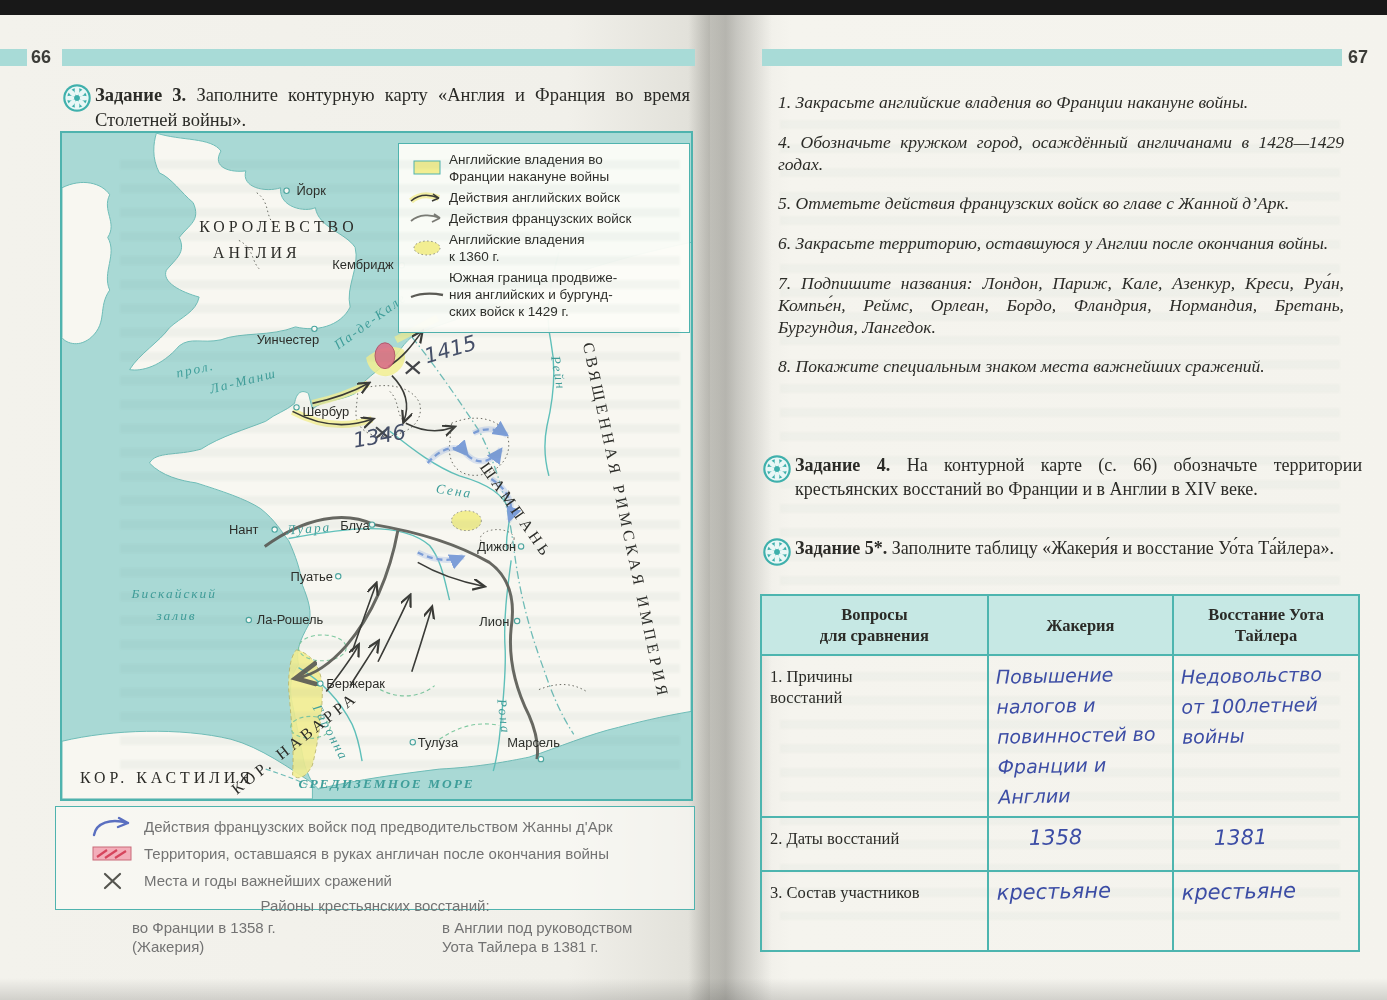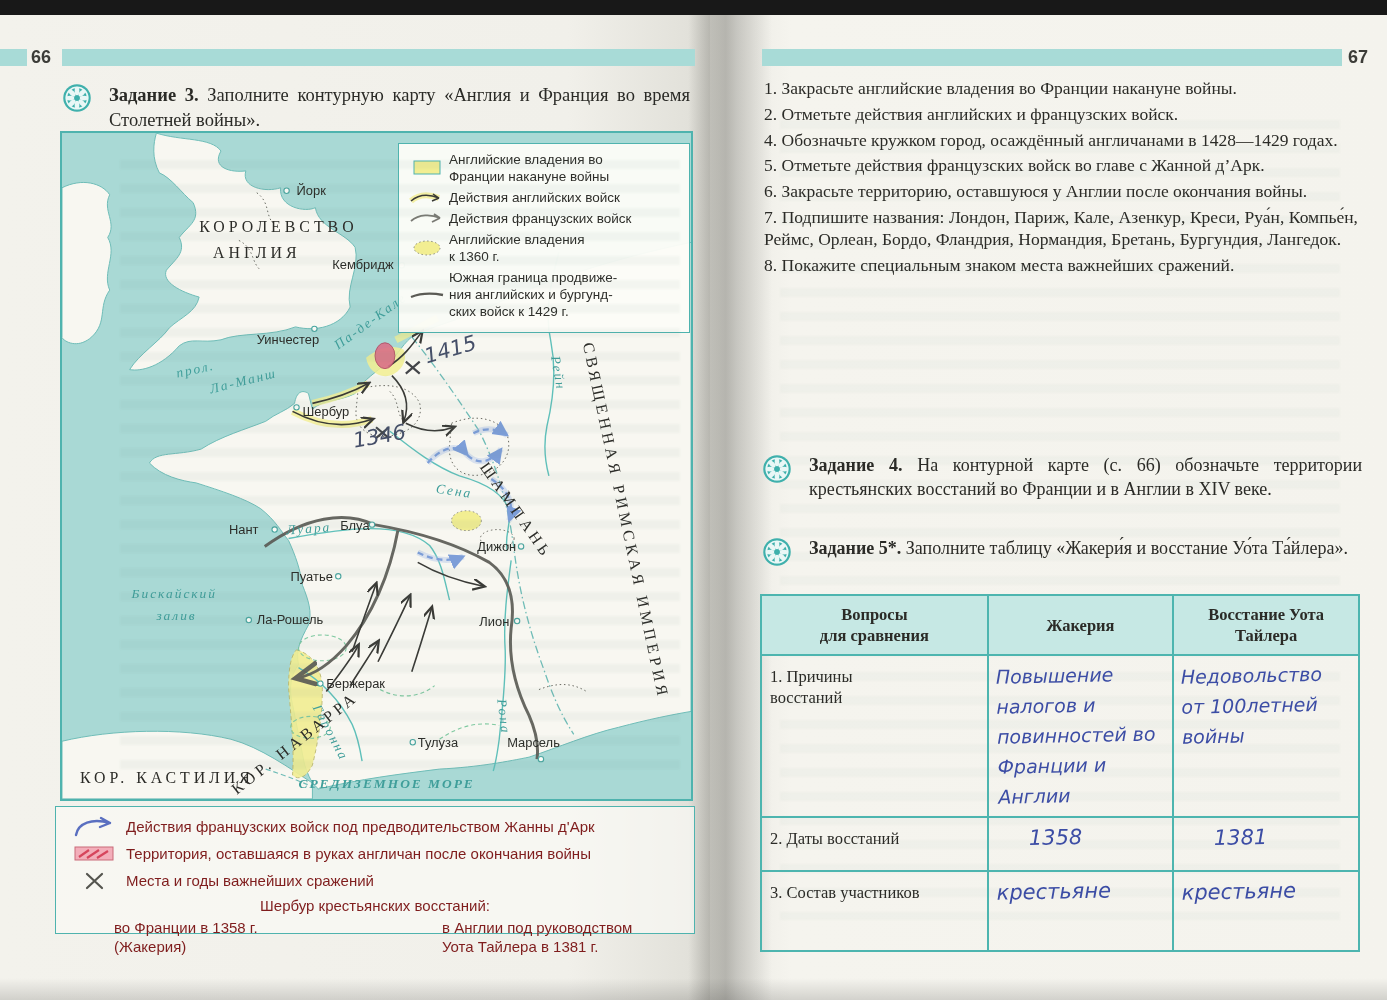--- a/index.html
+++ b/index.html
@@ -13,53 +13,53 @@
   .gutter{position:absolute;left:688px;top:15px;width:84px;height:985px;
       background:linear-gradient(to right,rgba(0,0,0,0) 0%,rgba(60,60,55,.28) 45%,rgba(0,0,0,0) 100%);}
   .botshadow{position:absolute;left:0;bottom:0;width:1387px;height:22px;
       background:linear-gradient(to bottom,rgba(0,0,0,0),rgba(0,0,0,.14));}
   .ghost{position:absolute;pointer-events:none;
       background:repeating-linear-gradient(180deg,rgba(95,140,128,.055) 0 9px,rgba(0,0,0,0) 9px 24px);
       filter:blur(1px);}
   .tealbar{position:absolute;height:17px;background:#a8dbd7;}
   .pagenum{position:absolute;font-family:"Liberation Sans",sans-serif;font-weight:bold;
       font-size:18px;color:#3c3c38;}
-  .task{position:absolute;display:flex;gap:17px;}
+  .task{position:absolute;display:flex;gap:3px;}
   .task .txt{font-size:18.5px;line-height:25px;text-align:justify;}
   .task b{font-weight:bold;}
   .rosette{flex:0 0 30px;width:30px;height:30px;}
   .pre{white-space:pre-line;}
 
   
   .mapbox{position:absolute;left:60px;top:131px;width:633px;height:670px;
       border:2px solid #4fb3ae;background:#a9d9d5;box-sizing:border-box;}
   .maplegend{position:absolute;left:336px;top:10px;width:292px;
       background:rgba(252,252,247,.96);border:1.5px solid #4fb3ae;box-sizing:border-box;
       padding:7px 8px 8px 6px;font-family:"Liberation Sans",sans-serif;font-size:13.5px;
       line-height:17px;color:#2e2e2a;}
   .maplegend .row{display:flex;align-items:center;margin-bottom:4px;}
   .maplegend .sym{flex:0 0 44px;display:flex;justify-content:center;}
   .city{font-family:"Liberation Sans",sans-serif;font-size:13px;fill:#2c2c28;}
   .sea{font-family:"Liberation Serif",serif;font-style:italic;font-size:13.5px;fill:#3f9e9a;letter-spacing:2px;}
   .region{font-family:"Liberation Serif",serif;font-size:16px;fill:#2c2c28;letter-spacing:4px;}
   .hwmap{font-family:"DejaVu Sans",sans-serif;font-style:italic;font-size:21px;fill:#454e68;}
 
   
-  .legend2{position:absolute;left:55px;top:806px;width:640px;height:128px;
+  .legend2{position:absolute;left:55px;top:806px;width:640px;height:104px;
       border:1.5px solid #4fb3ae;background:rgba(250,250,245,.7);box-sizing:border-box;
-      font-family:"Liberation Sans",sans-serif;font-size:15px;color:#7f1d1d;padding:6px 8px;}
+      font-family:"Liberation Sans",sans-serif;font-size:15px;color:#737373;padding:6px 26px;}
   .legend2 .row{display:flex;align-items:center;min-height:27px;}
   .legend2 .sym{flex:0 0 62px;display:flex;justify-content:center;}
   .legend2 .center{text-align:center;margin-top:3px;}
   .legend2 .cols{display:flex;margin-top:4px;gap:24px;}
   .legend2 .cols div{flex:1;line-height:19px;}
 
   
   .instr{position:absolute;left:760px;top:74px;width:602px;font-size:17.5px;line-height:21.8px;}
-  .instr p{margin:4px;text-align:justify;}
+  .instr p{margin:18px;text-align:justify;font-style:italic;}
   .table{position:absolute;left:760px;top:594px;width:600px;border-collapse:collapse;
       font-size:16.5px;}
   .table td,.table th{border:2px solid #4db5af;vertical-align:top;padding:4px 8px;}
   .table th{background:#c6e8e4;font-weight:bold;text-align:center;vertical-align:middle;
       line-height:21px;padding:8px 4px;}
   .qcell{line-height:21px;padding-top:10px !important;}
   .hand{font-family:"DejaVu Sans",sans-serif;font-style:italic;color:#3c4da5;
       font-size:19px;line-height:30px;transform:rotate(-1.2deg);}
   .hand.big{font-size:21px;}
 </style>
@@ -335,38 +335,37 @@
       <span>Территория, оставшаяся в руках англичан после окончания войны</span>
     </div>
     <div class="row">
       <span class="sym">
         <svg width="24" height="20">
             <path d="M4 3 L19 17 M19 3 L4 17" stroke="#55554f" stroke-width="2.2" stroke-linecap="round"></path>
           </svg>
       </span>
       <span>Места и годы важнейших сражений</span>
     </div>
-    <div class="center">Шербур крестьянских восстаний:</div>
+    <div class="center">Районы крестьянских восстаний:</div>
     <div class="cols">
       <div class="pre" style="padding-left:50px;">во Франции в 1358 г.
 (Жакерия)</div>
       <div class="pre" style="padding-left:60px;">в Англии под руководством
 Уота Тайлера в 1381 г.</div>
     </div>
   </div>
 
   <div class="ghost" style="left:120px;top:160px;width:560px;height:620px;"></div>
   <div class="ghost" style="left:780px;top:120px;width:560px;height:800px;opacity:.7;"></div>
 
   <div class="tealbar" style="left:762px;top:49px;width:580px;"></div>
   <div class="pagenum" style="left:1348px;top:47px;">67</div>
 
   <div class="instr">
     <p>1. Закрасьте английские владения во Франции накануне войны.</p>
-    <p>2. Отметьте действия английских и французских войск.</p>
     <p>4. Обозначьте кружком город, осаждённый англичанами в 1428—1429 годах.</p>
     <p>5. Отметьте действия французских войск во главе с Жанной д’Арк.</p>
     <p>6. Закрасьте территорию, оставшуюся у Англии после окончания войны.</p>
     <p>7. Подпишите названия: Лондон, Париж, Кале, Азенкур, Креси, Руа́н, Компье́н, Реймс, Орлеан, Бордо, Фландрия, Нормандия, Бретань, Бургундия, Лангедок.</p>
     <p>8. Покажите специальным знаком места важнейших сражений.</p>
   </div>
 
   <div class="task" style="left:762px;top:454px;width:600px;">
     <svg class="rosette" viewBox="0 0 24 24">
       <circle cx="12" cy="12" r="11" fill="#3fb0ac"></circle>

